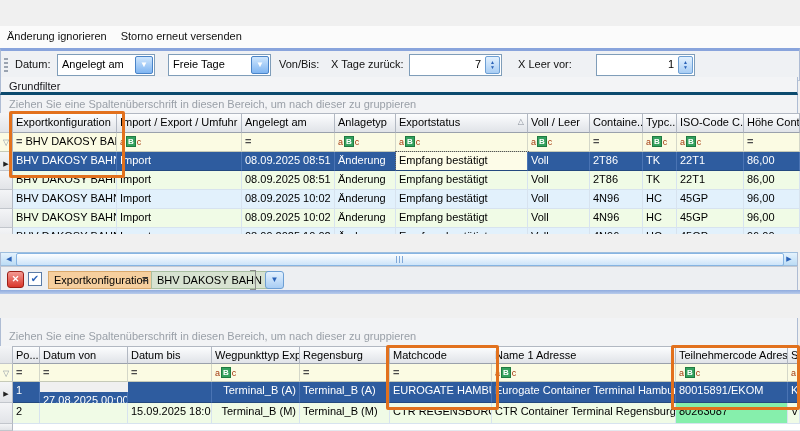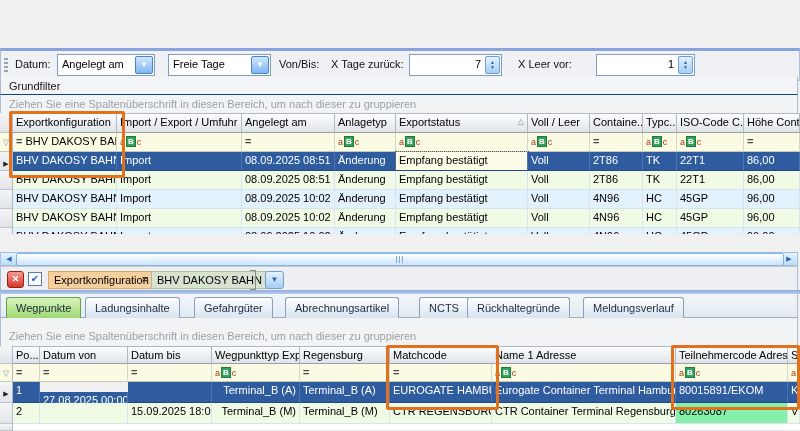--- a/index.html
+++ b/index.html
@@ -26,21 +26,21 @@
   .combo{position:absolute;top:3px;height:20px;background:#fff;border:1px solid #7f9db9;}
   .combo .val{position:absolute;left:4px;top:2px;line-height:15px;}
   .combo-btn{position:absolute;right:1px;top:1px;bottom:1px;width:16px;border-radius:2px;
      background:linear-gradient(#cfe6fd,#7fb5f2);border:1px solid #4a84c8;color:#fff;font-size:8px;text-align:center;line-height:15px;}
   .spinbox{position:absolute;top:3px;height:20px;background:#fff;border:1px solid #7f9db9;}
   .spin-val{position:absolute;right:20px;top:2px;line-height:15px;}
   .spin-btn{position:absolute;right:1px;top:1px;bottom:1px;width:15px;border-radius:2px;background:linear-gradient(#e3f1fe,#a8cdf4);
      border:1px solid #6d9fd4;color:#2a62b8;font-size:5px;line-height:5px;text-align:center;padding-top:3px;box-sizing:border-box;}
 
   
-  .grundfilter{left:0;top:77px;width:798px;height:18px;background:#f3f4f6;border-left:1px solid #aebcd4;border-right:1px solid #aebcd4;border-bottom:1px solid #0c4a6e;line-height:18px;padding-left:8px;box-sizing:border-box;color:#15151a;}
+  .grundfilter{left:0;top:77px;width:798px;height:18px;background:#f3f4f6;border-left:1px solid #aebcd4;border-right:1px solid #aebcd4;border-bottom:3px solid #0c4a6e;line-height:18px;padding-left:8px;box-sizing:border-box;color:#15151a;}
 
   
   .groupzone{background:#f2f3f5;color:#9aa0a8;}
   .gz1{left:0;top:95px;width:798px;height:18px;border-left:1px solid #aebcd4;border-right:1px solid #aebcd4;line-height:19px;padding-left:8px;box-sizing:border-box;}
   .gz2{left:0;top:318px;width:798px;height:28px;border-left:1px solid #aebcd4;border-right:1px solid #aebcd4;line-height:14px;padding:11px 0 0 8px;box-sizing:border-box;}
 
   
   .gcell{position:absolute;box-sizing:border-box;overflow:hidden;white-space:nowrap;}
   .hcell{background:linear-gradient(#fcfdfe,#e0e3e8);border-right:1px solid #b2b8c2;border-top:1px solid #b2b8c2;border-bottom:1px solid #9aa1ac;padding:2px 3px;color:#000;}
   .fcell{background:#fbfbe3;border-right:1px solid #d4d7c9;border-bottom:1px solid #c6cab8;padding:2px 3px;}
@@ -80,20 +80,21 @@
 
   .hl-box{position:absolute;border:3px solid #e2711d;border-radius:2px;z-index:50;}
   .strip{position:absolute;overflow:hidden;}
 </style>
 </head>
 <body>
 
 <div class="app">
 
 
+  <div class="abs toolbar" id="toolbar"><span class="tb-item">Änderung ignorieren</span><span class="tb-item">Storno erneut versenden</span></div>
 
   <div class="abs filterbar">
     <div class="grip"></div>
     <div class="fb-label" style="left:14px;">Datum:</div>
     <div class="combo" style="left:56px;width:96px;">
       <div class="val">Angelegt am</div>
       <div class="combo-btn">▼</div>
     </div>
     <div class="combo" style="left:167px;width:101px;">
       <div class="val">Freie Tage</div>
@@ -213,29 +214,20 @@
     <div class="fchk">✔</div>
     <div class="chip chip-field">Exportkonfiguration</div>
     <div class="chip chip-op">=</div>
     <div class="chip chip-val">BHV DAKOSY BAHN</div>
     <div class="bracket"></div>
     <div class="fdrop">▼</div>
   </div>
 
   <div class="abs splitter"></div>
 
-  <div class="abs tabbar2" id="tabbar2">
-      <div class="det-tab active" style="left: 5px;">Wegpunkte</div>
-      <div class="det-tab" style="left: 84px;">Ladungsinhalte</div>
-      <div class="det-tab" style="left: 193px;">Gefahrgüter</div>
-      <div class="det-tab" style="left: 284px;">Abrechnungsartikel</div>
-      <div class="det-tab" style="left: 418px;">NCTS</div>
-      <div class="det-tab" style="left: 466px;">Rückhaltegründe</div>
-      <div class="det-tab" style="left: 582px;">Meldungsverlauf</div>
-    </div>
 
   <div class="abs groupzone gz2">Ziehen Sie eine Spaltenüberschrift in diesen Bereich, um nach dieser zu gruppieren</div>
 
   <div id="grid2">
       <div class="gcell ind abs" style="left: 0px; top: 346px; width: 13px; height: 18px;"></div>
       <div class="gcell hcell abs" style="left: 13px; top: 346px; width: 27px; height: 18px;"><span>Po...</span></div>
       <div class="gcell hcell abs" style="left: 40px; top: 346px; width: 88px; height: 18px;"><span>Datum von</span></div>
       <div class="gcell hcell abs" style="left: 128px; top: 346px; width: 84px; height: 18px;"><span>Datum bis</span></div>
       <div class="gcell hcell abs" style="left: 212px; top: 346px; width: 88px; height: 18px;"><span>Wegpunkttyp Exp...</span></div>
       <div class="gcell hcell abs" style="left: 300px; top: 346px; width: 90px; height: 18px;"><span>Regensburg</span></div>

